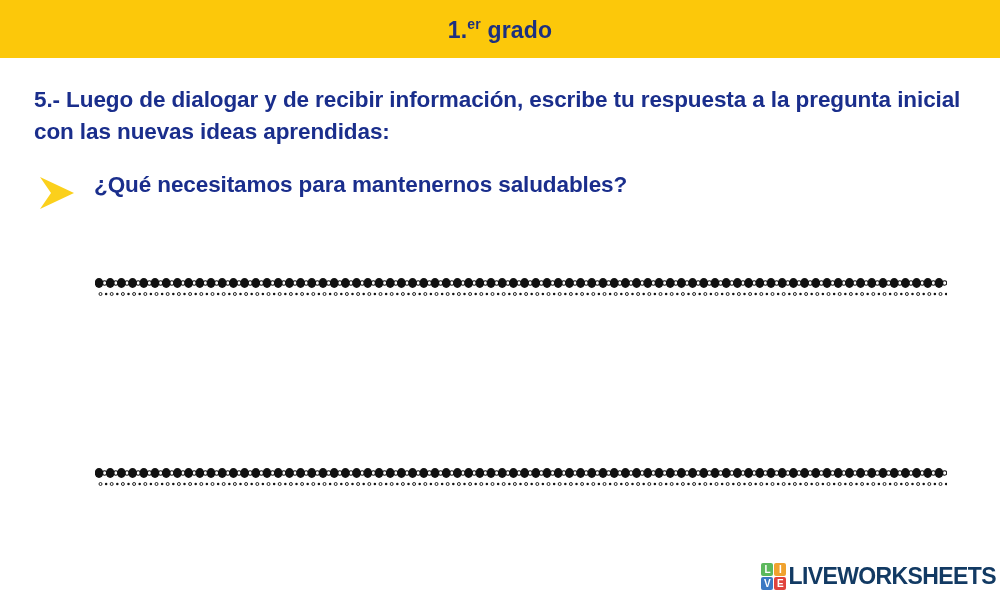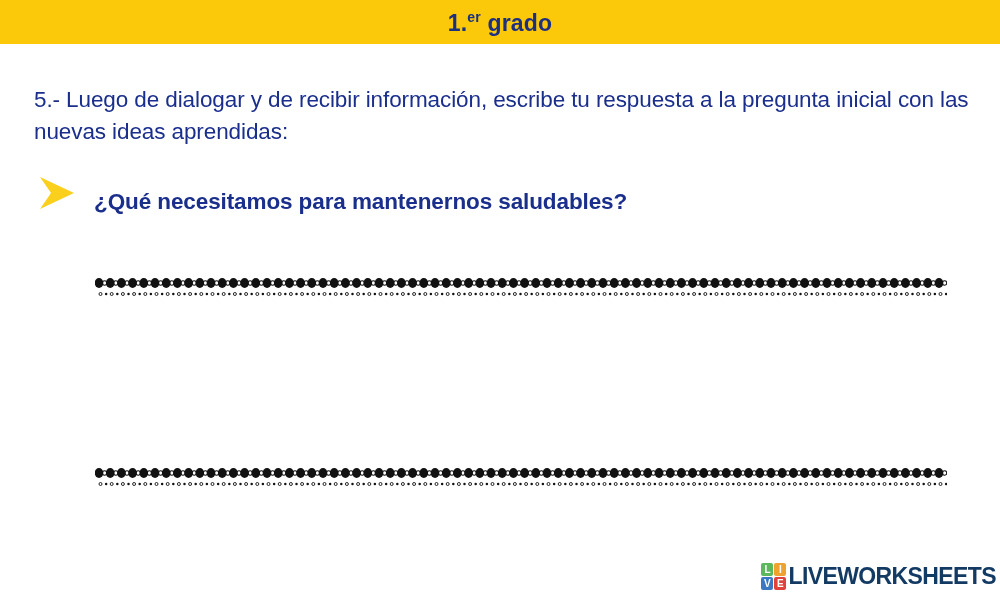--- a/index.html
+++ b/index.html
@@ -14,21 +14,21 @@
     overflow: hidden;
     position: relative;
   }
 
   
   .header-bar {
     position: absolute;
     top: 0;
     left: 0;
     width: 1000px;
-    height: 44px;
+    height: 58px;
     background: #fcc80a;
     display: flex;
     align-items: center;
     justify-content: center;
   }
   .header-title {
     font-size: 23px;
     font-weight: bold;
     color: #1d3080;
     letter-spacing: 0.2px;
@@ -45,21 +45,21 @@
     position: absolute;
     top: 58px;
     left: 0;
     width: 1000px;
     height: 536px;
   }
 
   .q-block {
     position: absolute;
     color: #1a2e8c;
-    font-weight: normal;
+    font-weight: bold;
     font-size: 22.5px;
     line-height: 1.42;
     letter-spacing: -0.1px;
   }
   #question-5-block {
     left: 34px;
     top: 26px;
     width: 940px;
   }
   #question-6-block {
@@ -68,21 +68,21 @@
     width: 940px;
   }
 
   
   .subquestion-row {
     position: absolute;
     left: 34px;
     top: 112px;
     width: 900px;
     display: flex;
-    align-items: flex-end;
+    align-items: flex-start;
   }
   .arrow-bullet {
     width: 46px;
     height: 46px;
     flex: 0 0 46px;
     display: block;
   }
   .subquestion-text {
     color: #1a2e8c;
     font-weight: bold;

